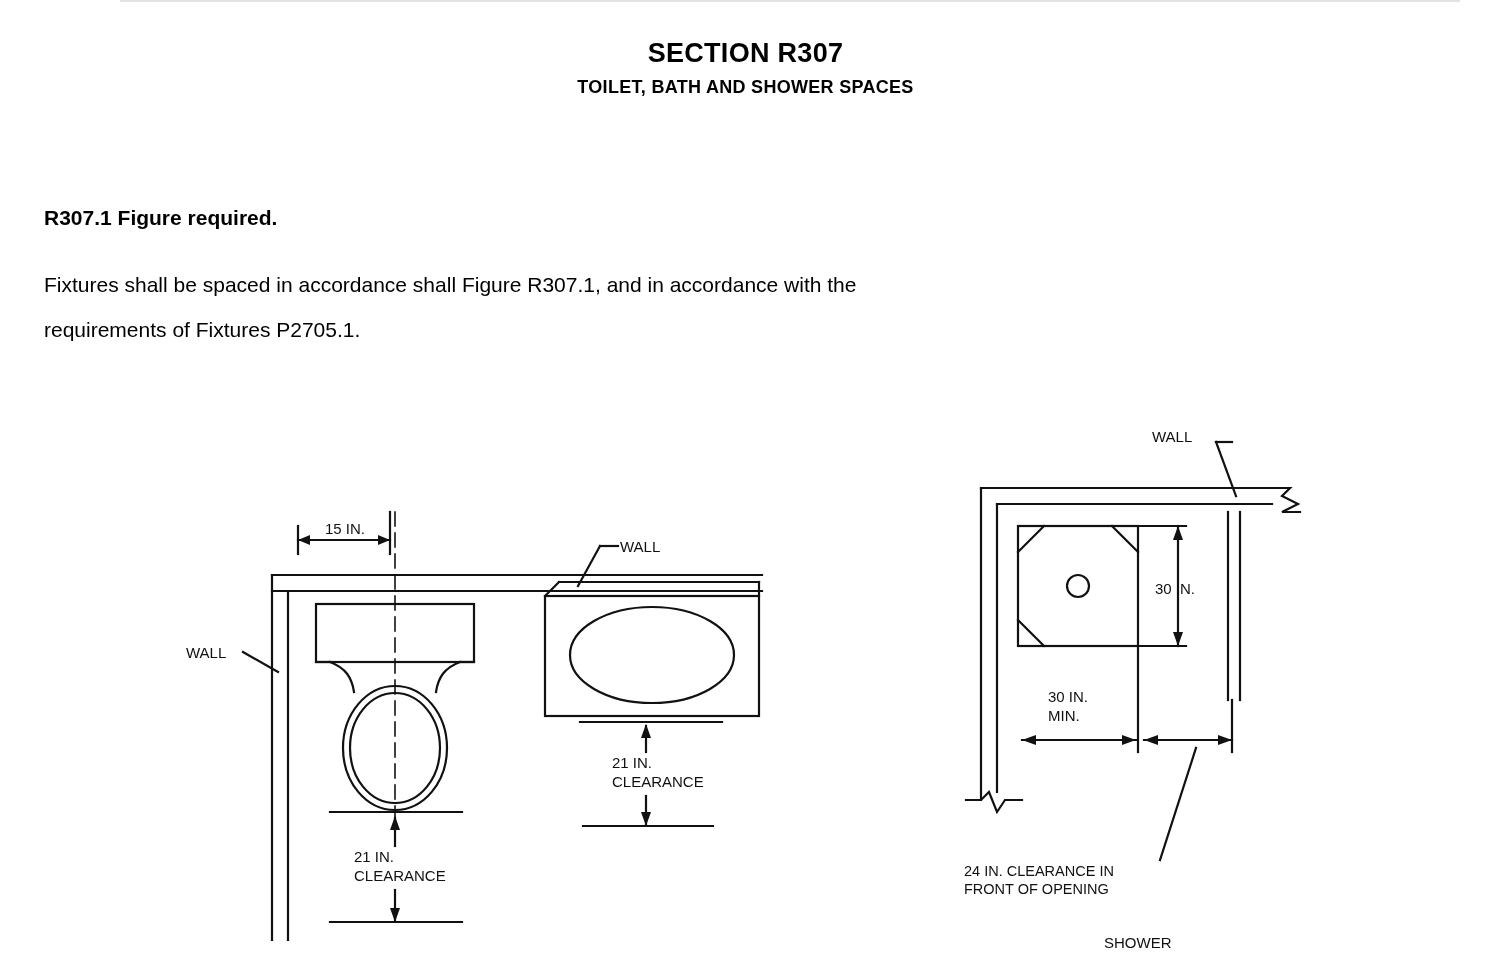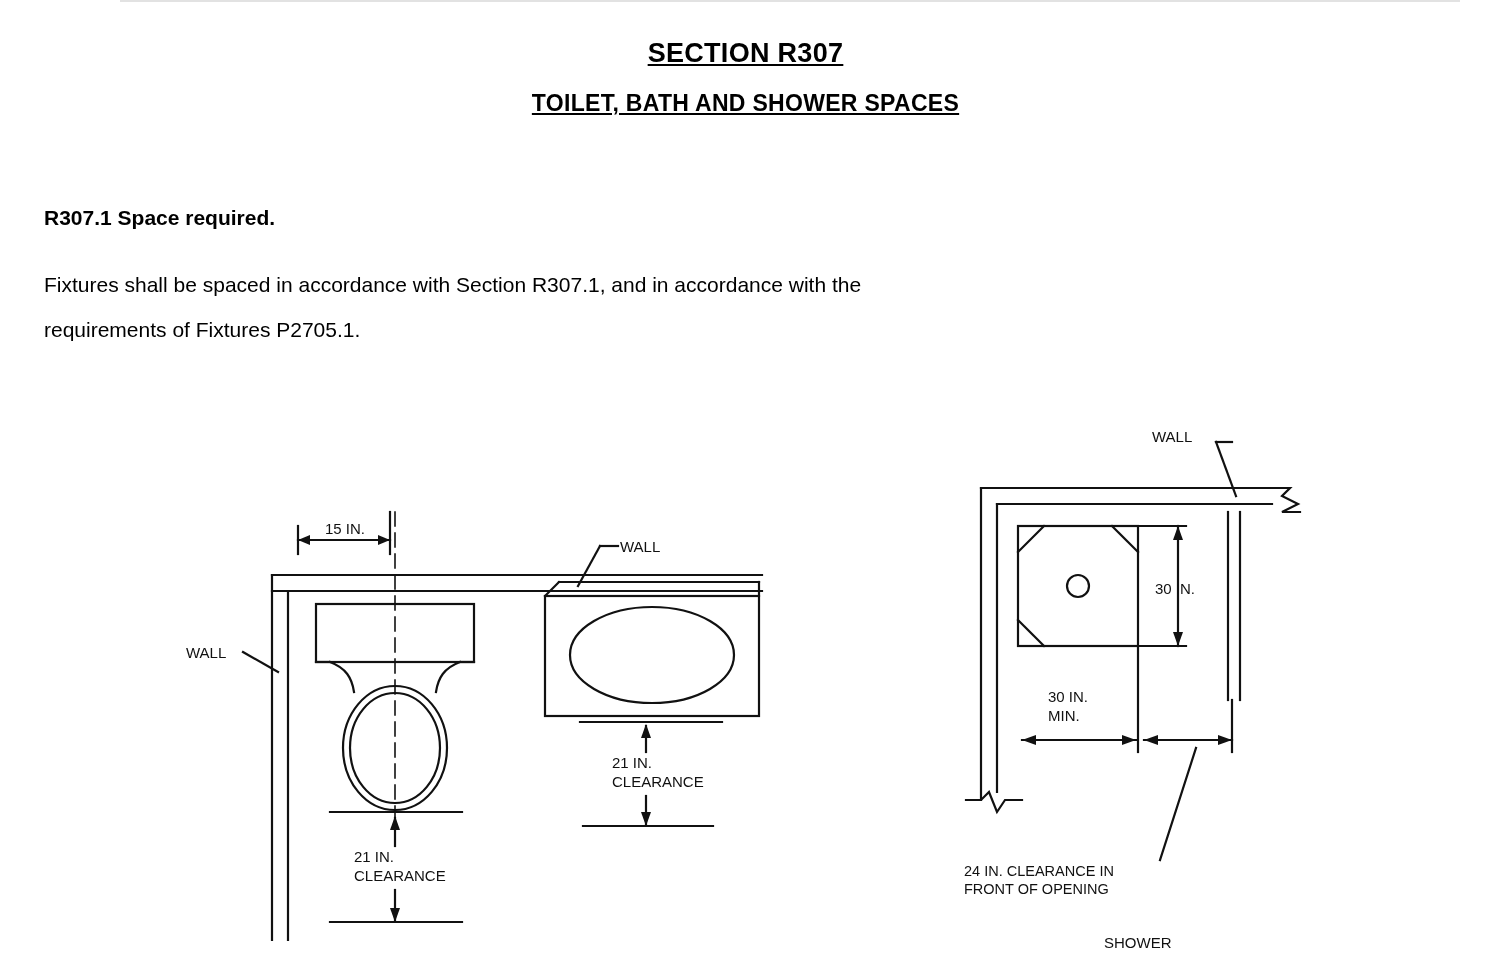--- a/index.html
+++ b/index.html
@@ -41,34 +41,32 @@
     width: 1491px;
     height: 964px;
   }
 
   .title-block {
     position: absolute;
     top: 36px;
     left: 0;
     width: 1491px;
     text-align: center;
-    text-decoration: underline;
   }
   .title-line1 {
     font-size: 27px;
     font-weight: bold;
     letter-spacing: 0.3px;
     line-height: 34px;
   }
   .title-line2 {
-    font-size: 23px;
+    font-size: 18px;
     font-weight: bold;
     letter-spacing: 0.3px;
     line-height: 34px;
-    margin-top: 16px;
   }
 
   .section-heading {
     position: absolute;
     top: 206px;
     left: 44px;
     font-size: 21px;
     font-weight: bold;
   }
 
@@ -125,24 +123,24 @@
 <div class="page-top-border"></div>
 <div class="page-left-border"></div>
 
 <div class="doc">
 
   <div class="title-block">
     <div class="title-line1">SECTION R307</div>
     <div class="title-line2">TOILET, BATH AND SHOWER SPACES</div>
   </div>
 
-  <div class="section-heading">R307.1 Space required.</div>
+  <div class="section-heading">R307.1 Figure required.</div>
 
   <div class="body-text">
-    <span>Fixtures shall be spaced in accordance with Section R307.1, and in accordance with the</span>
+    <span>Fixtures shall be spaced in accordance shall Figure R307.1, and in accordance with the</span>
     <span class="last-line">requirements of Fixtures P2705.1.</span>
   </div>
 
   <div class="figure-area">
     <svg class="fig-svg" width="1491" height="564" viewBox="0 0 1491 564" xmlns="http://www.w3.org/2000/svg">
       <g fill="none" stroke="#111111" stroke-width="2.2" stroke-linecap="square">
 
         <line x1="298" y1="140" x2="390" y2="140"></line>
         <polygon points="298,140 310,135 310,145" fill="#111111" stroke="none"></polygon>
         <polygon points="390,140 378,135 378,145" fill="#111111" stroke="none"></polygon>

